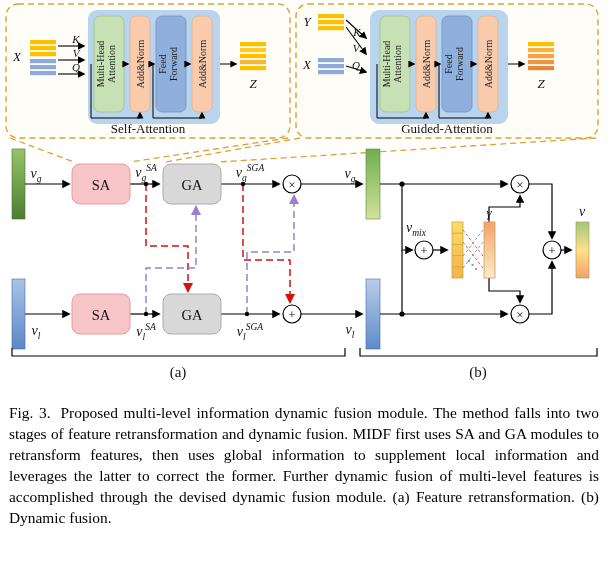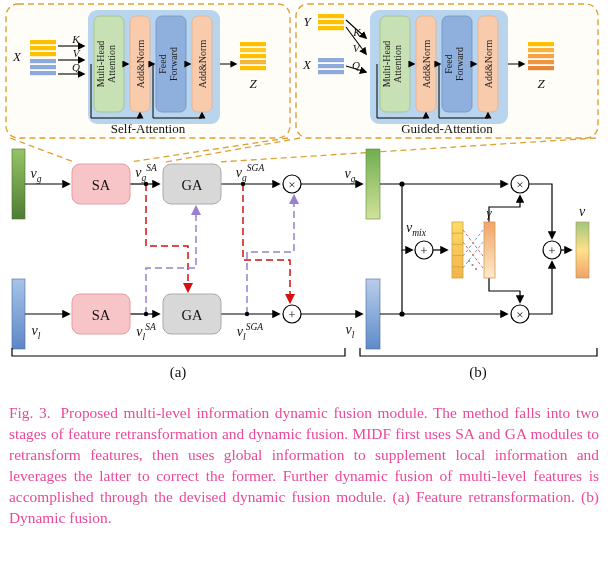--- a/index.html
+++ b/index.html
@@ -9,21 +9,21 @@
   svg text{font-family:"Liberation Serif","DejaVu Serif",serif;fill:#111;}
   .mod{font-size:10px;fill:#1c1c1c;}
   .kvq{font-size:11px;font-style:italic;}
   .xyz{font-size:13px;font-style:italic;}
   .vlab{font-size:14px;font-style:italic;}
   .ss{font-size:9.5px;}
   .sgalab{font-size:14.5px;}
   .oplab{font-size:13px;}
   .title{font-size:13px;}
   .seclab{font-size:15px;}
-  .caption{margin:12px 9px 0 9px;font-size:15.4px;line-height:1.37;text-align:justify;color:#ec4899;}
+  .caption{margin:12px 9px 0 9px;font-size:15.4px;line-height:1.37;text-align:justify;color:#000000;}
   .caption .tag{margin-right:10px;}
 </style>
 </head>
 <body>
 
 <div class="page">
 <svg width="608" height="390" viewBox="0 0 608 390">
   <defs>
     <marker id="mB" viewBox="0 0 10 10" refX="8" refY="5" markerWidth="7" markerHeight="7" orient="auto-start-reverse">
           <path d="M0,0L10,5L0,10z" fill="#000"></path>

